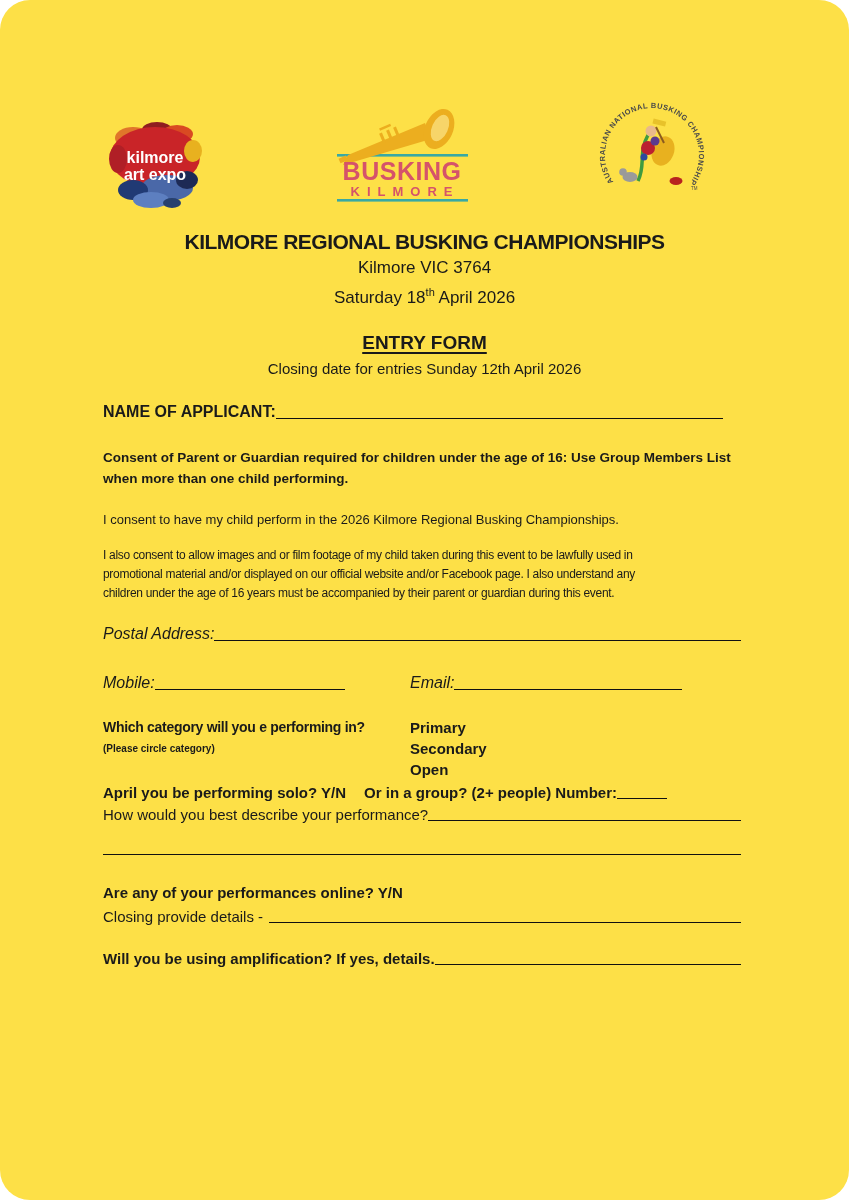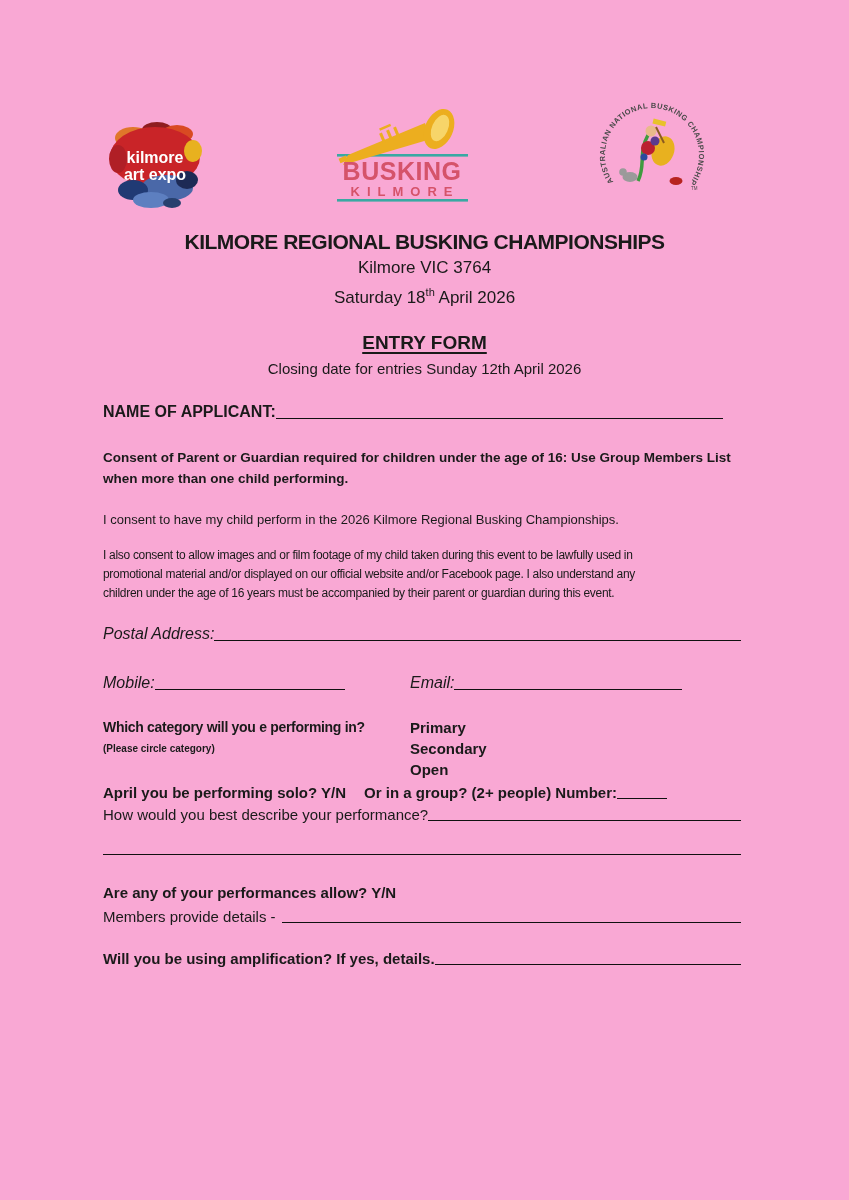--- a/index.html
+++ b/index.html
@@ -1,18 +1,18 @@
 <!DOCTYPE html>
 <html><head>
 <meta charset="utf-8">
 <style>
   * { margin:0; padding:0; box-sizing:border-box; }
   html,body { background:#ffffff; }
   body { font-family:"Liberation Sans", sans-serif; color:#1a1a1a; }
-  .page { position:relative; width:849px; height:1200px; background:#f9a8d4; margin:0 auto; overflow:hidden; }
+  .page { position:relative; width:849px; height:1200px; background:#fde047; margin:0 auto; overflow:hidden;border-radius:30px; }
 
   
   .logo { position:absolute; }
   .logo-expo    { left:105px; top:117px; width:100px; height:93px; }
   .logo-busking { left:335px; top:102px; width:135px; height:100px; }
   .logo-anbc    { left:588px; top:93px;  width:128px; height:125px; }
 
   
   .title-block { position:absolute; top:228px; left:0; width:100%; text-align:center; }
   .doc-title { font-size:21px; font-weight:700; letter-spacing:-0.5px; line-height:27px; }
@@ -192,23 +192,23 @@
       <span class="blank number-blank"></span>
     </div>
 
 
     <div class="row describe-row">
       <span>How would you best describe your performance?</span>
       <span class="fill"></span>
     </div>
     <div class="full-line"></div>
 
-    <div class="online-q">Are any of your performances allow? Y/N</div>
+    <div class="online-q">Are any of your performances online? Y/N</div>
     <div class="row details-row">
-      <span class="details-label">Members provide details -</span>
+      <span class="details-label">Closing provide details -</span>
       <span class="fill"></span>
     </div>
 
     <div class="row amp-row">
       <span>Will you be using amplification? If yes, details.</span>
       <span class="fill"></span>
     </div>
 
   </div>
 </div>

